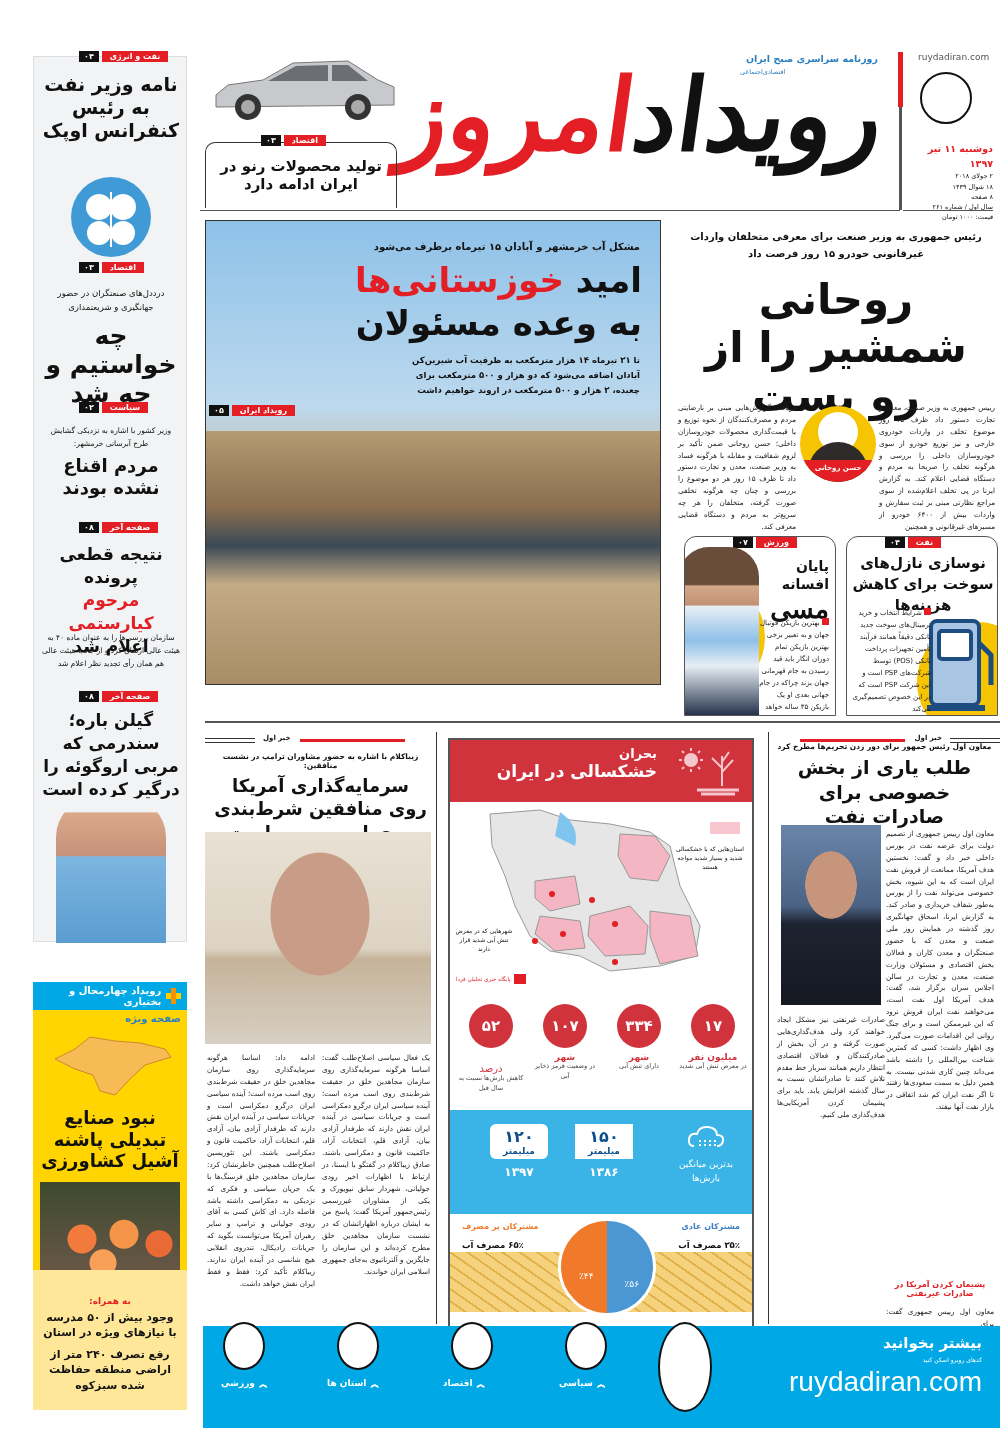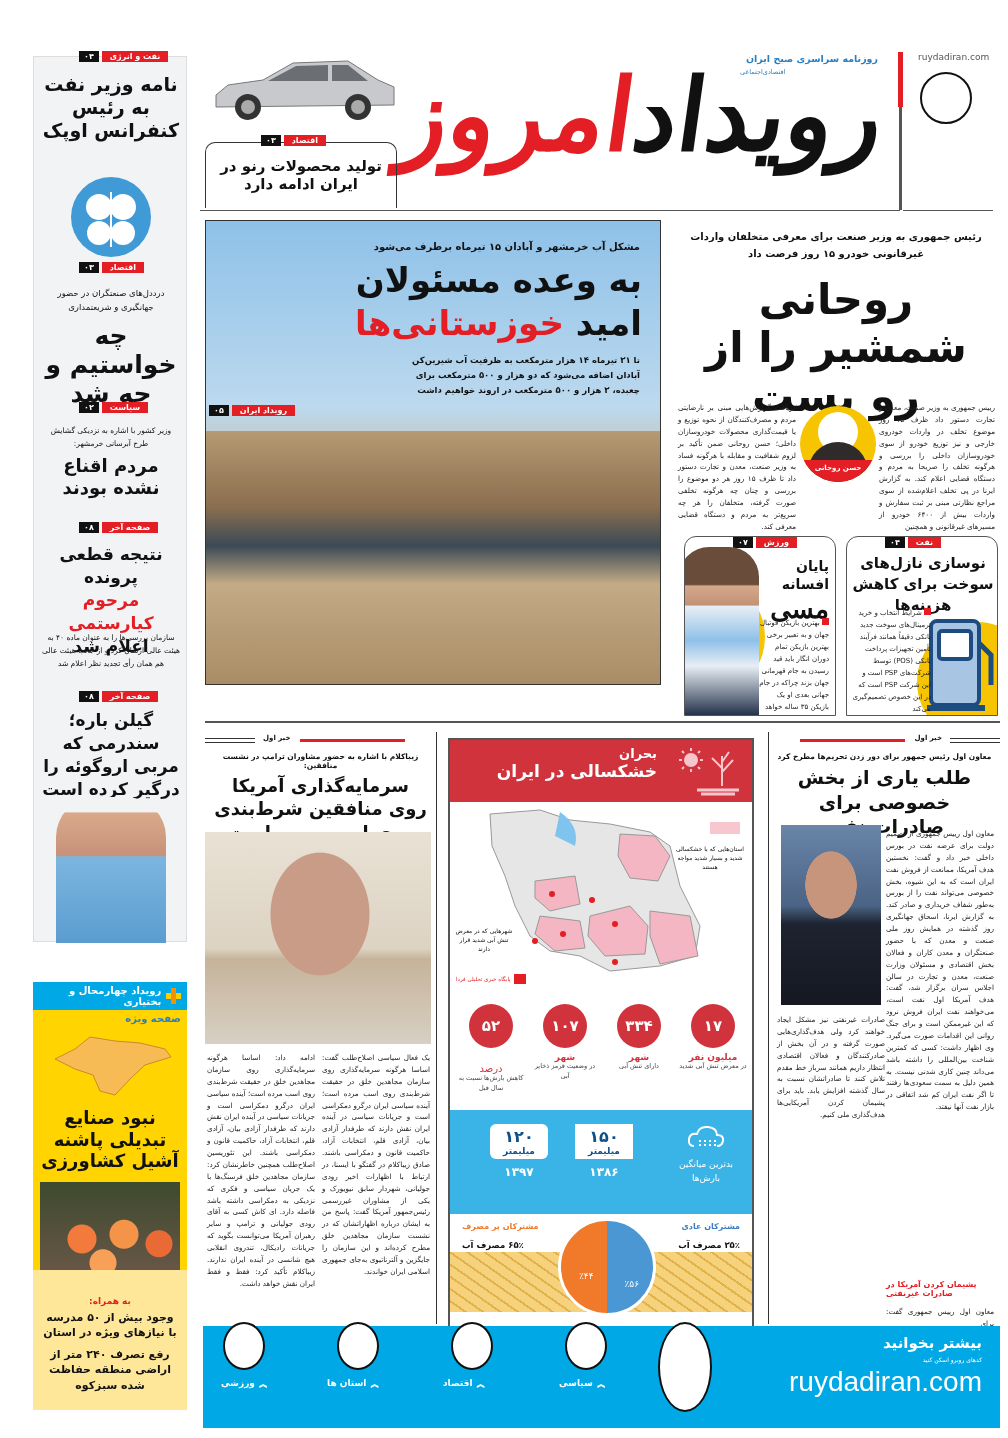--- a/index.html
+++ b/index.html
@@ -19,20 +19,28 @@
 </head>
 <body>
 
 <div class="abs" style="left:0;top:0;width:1008px;height:212px">
 
   <div class="abs" style="left:899px;top:52px;width:3px;height:158px;background:#555"></div>
   <div class="abs" style="left:898px;top:52px;width:5px;height:55px;background:#e31e24"></div>
 
   <div class="abs" style="left:918px;top:52px;font-size:9px;color:#555;direction:ltr">ruydadiran.com</div>
   <div class="abs qr" style="left:920px;top:72px;width:52px;height:52px;background-color:#fff"></div>
+  <div class="abs" style="left:905px;top:142px;width:88px;text-align:right;font-size:6.5px;line-height:1.55">
+    <div style="color:#e31e24;font-weight:bold;font-size:9.5px">دوشنبه ۱۱ تیر ۱۳۹۷</div>
+    <div>۲ جولای ۲۰۱۸</div>
+    <div>۱۸ شوال ۱۴۳۹</div>
+    <div>۸ صفحه</div>
+    <div>سال اول / شماره ۲۶۱</div>
+    <div>قیمت: ۱۰۰۰ تومان</div>
+  </div>
 
   <div class="abs" style="left:740px;top:53px;width:138px;text-align:right;font-size:9.5px;color:#2a7fc1;font-weight:bold">روزنامه سراسری صبح ایران</div>
   <div class="abs" style="left:740px;top:68px;width:138px;text-align:left;font-size:6.5px;color:#2a7fc1">اقتصادی‌اجتماعی</div>
 
   <div class="abs" style="left:405px;top:20px;width:475px;height:190px;display:flex;align-items:center;justify-content:center;direction:rtl;font-family:'DejaVu Serif',serif;font-weight:bold;font-size:100px;letter-spacing:-6px;line-height:1">
     <span style="color:#111;transform:skewX(-8deg)">رویداد</span>
     <span style="color:#e31e24;transform:skewX(-8deg)">امروز</span>
   </div>
 
   <div class="abs" style="left:208px;top:55px;width:190px;height:70px">
@@ -125,22 +133,22 @@
     <div style="color:#e31e24;font-weight:bold;font-size:9px;margin-top:26px">به همراه:</div>
     <div style="font-weight:bold;font-size:11px;line-height:1.4;padding:4px 8px">وجود بیش از ۵۰ مدرسه با نیازهای ویژه در استان</div>
     <div style="font-weight:bold;font-size:11px;line-height:1.4;padding:2px 8px">رفع تصرف ۲۴۰ متر از اراضی منطقه حفاظت شده سبزکوه</div>
   </div>
 </div>
 
 <div class="abs photo" style="left:205px;top:220px;width:456px;height:465px;border:1px solid #333;overflow:hidden">
   <div class="abs" style="left:0;top:210px;width:456px;height:255px;background:linear-gradient(180deg,#b59a73 0%,#8a6e4f 30%,#3b4a56 45%,#c3ab85 60%,#a88c66 100%)"></div>
   <div class="abs" style="right:20px;top:20px;font-size:10px;font-weight:bold">مشکل آب خرمشهر و آبادان ۱۵ تیرماه برطرف می‌شود</div>
   <div class="abs" style="right:18px;top:38px;width:420px;text-align:right;font-weight:bold;font-size:34px;line-height:1.25">
+    <div><span>امید</span> <span class="red">خوزستانی‌ها</span></div>
     <div>به وعده مسئولان</div>
-    <div><span>امید</span> <span class="red">خوزستانی‌ها</span></div>
   </div>
   <div class="abs" style="right:20px;top:132px;width:240px;text-align:right;font-size:8.5px;font-weight:bold;line-height:1.75">تا ۳۱ تیرماه ۱۴ هزار مترمکعب به ظرفیت آب شیرین‌کن آبادان اضافه می‌شود که دو هزار و ۵۰۰ مترمکعب برای چعبده، ۳ هزار و ۵۰۰ مترمکعب در اروند خواهیم داشت</div>
   <div class="abs tag" style="right:365px;top:184px">
     <span class="sec">رویداد ایران</span>
     <span class="num">۰۵</span>
   </div>
 </div>
 
 <div class="abs" style="left:672px;top:228px;width:328px;height:296px">
   <div style="font-size:10px;font-weight:bold;text-align:center;line-height:1.7;padding:0 8px">رئیس جمهوری به وزیر صنعت برای معرفی متخلفان واردات غیرقانونی خودرو ۱۵ روز فرصت داد</div>
@@ -301,26 +309,26 @@
   <div class="abs" style="left:108px;top:478px;width:98px;height:98px;border-radius:50%;background:linear-gradient(90deg,#f07a2a 50%,#4b97d4 50%);border:3px solid #fff">
     <div style="position:absolute;left:18px;top:50px;color:#fff;font-size:9px">٪۴۴</div>
     <div style="position:absolute;right:14px;top:58px;color:#fff;font-size:9px">٪۵۶</div>
   </div>
 </div>
 
 <div class="abs" style="left:768px;top:732px;width:232px;height:592px;border-left:1px solid #333">
   <div class="abs" style="right:0;top:6px;width:50px;height:5px;border-top:1px solid #333;border-bottom:1px solid #333"></div>
   <div class="abs" style="right:58px;top:2px;font-size:7px;font-weight:bold">خبر اول</div>
   <div class="abs" style="right:95px;top:7px;width:105px;height:3px;background:#e31e24"></div>
-  <div style="margin-top:20px;font-size:7.5px;font-weight:bold;text-align:center">معاون اول رئیس جمهور برای دور زدن تحریم‌ها مطرح کرد</div>
+  <div style="margin-top:10px;font-size:7.5px;font-weight:bold;text-align:center">معاون اول رئیس جمهور برای دور زدن تحریم‌ها مطرح کرد</div>
   <div class="hl" style="font-size:19px;line-height:1.3;margin-top:4px;padding:0 14px">طلب یاری از بخش خصوصی برای صادرات نفت</div>
   <div class="abs" style="left:12px;top:93px;width:100px;height:180px;background:radial-gradient(ellipse 26px 34px at 50px 60px,#c6957c 0 98%,transparent 100%),linear-gradient(180deg,#6985a8 0%,#4b6385 45%,#1d2330 55%,#151821 100%)"></div>
   <div class="abs body" style="right:6px;top:96px;width:108px">معاون اول رییس جمهوری از تصمیم دولت برای عرضه نفت در بورس داخلی خبر داد و گفت: نخستین هدف آمریکا، ممانعت از فروش نفت ایران است که به این شیوه، بخش خصوصی می‌تواند نفت را از بورس به‌طور شفاف خریداری و صادر کند. به گزارش ایرنا، اسحاق جهانگیری روز گذشته در همایش روز ملی صنعت و معدن که با حضور صنعتگران و معدن کاران و فعالان بخش اقتصادی و مسئولان وزارت صنعت، معدن و تجارت در سالن اجلاس سران برگزار شد، گفت: هدف آمریکا اول نفت است، می‌خواهند نفت ایران فروش نرود که این غیرممکن است و برای جنگ روانی این اقدامات صورت می‌گیرد. وی اظهار داشت: کسی که کمترین شناخت بین‌المللی را داشته باشد می‌داند چنین کاری شدنی نیست. به همین دلیل به سمت سعودی‌ها رفتند تا اگر نفت ایران کم شد اتفاقی در بازار نفت آنها نیفتد.</div>
   <div class="abs body" style="left:8px;top:282px;width:108px">صادرات غیرنفتی نیز مشکل ایجاد خواهند کرد ولی هدف‌گذاری‌هایی صورت گرفته و در آن بخش از صادرکنندگان و فعالان اقتصادی انتظار داریم همانند سرباز خط مقدم تلاش کنند تا صادراتشان نسبت به سال گذشته افزایش یابد. باید برای پشیمان کردن آمریکایی‌ها هدف‌گذاری ملی کنیم.</div>
-  <div class="abs" style="right:6px;top:548px;width:108px;color:#e31e24;font-weight:bold;font-size:8px;text-align:left">پشیمان کردن آمریکا در صادرات غیرنفتی</div>
+  <div class="abs" style="right:6px;top:548px;width:108px;color:#e31e24;font-weight:bold;font-size:8px;text-align:center">پشیمان کردن آمریکا در صادرات غیرنفتی</div>
   <div class="abs body" style="right:6px;top:574px;width:108px">معاون اول رییس جمهوری گفت: برای</div>
 </div>
 
 <div class="abs" style="left:203px;top:1326px;width:797px;height:102px;background:#00a9e6;color:#fff">
   <div class="abs" style="right:18px;top:8px;font-size:15px;font-weight:bold">بیشتر بخوانید</div>
   <div class="abs" style="right:18px;top:30px;font-size:6px">کدهای روبرو اسکن کنید</div>
   <div class="abs" style="right:18px;top:40px;font-family:'Liberation Sans',sans-serif;font-size:28px;direction:ltr">ruydadiran.com</div>
   <div class="abs qr" style="left:455px;top:-4px;width:54px;height:90px;background-color:#fff"></div>
   <div class="abs qr" style="left:362px;top:-4px;width:42px;height:48px;background-color:#fff"></div>
   <div class="abs" style="left:356px;top:52px;font-size:9px;font-weight:bold;display:flex;gap:4px">

